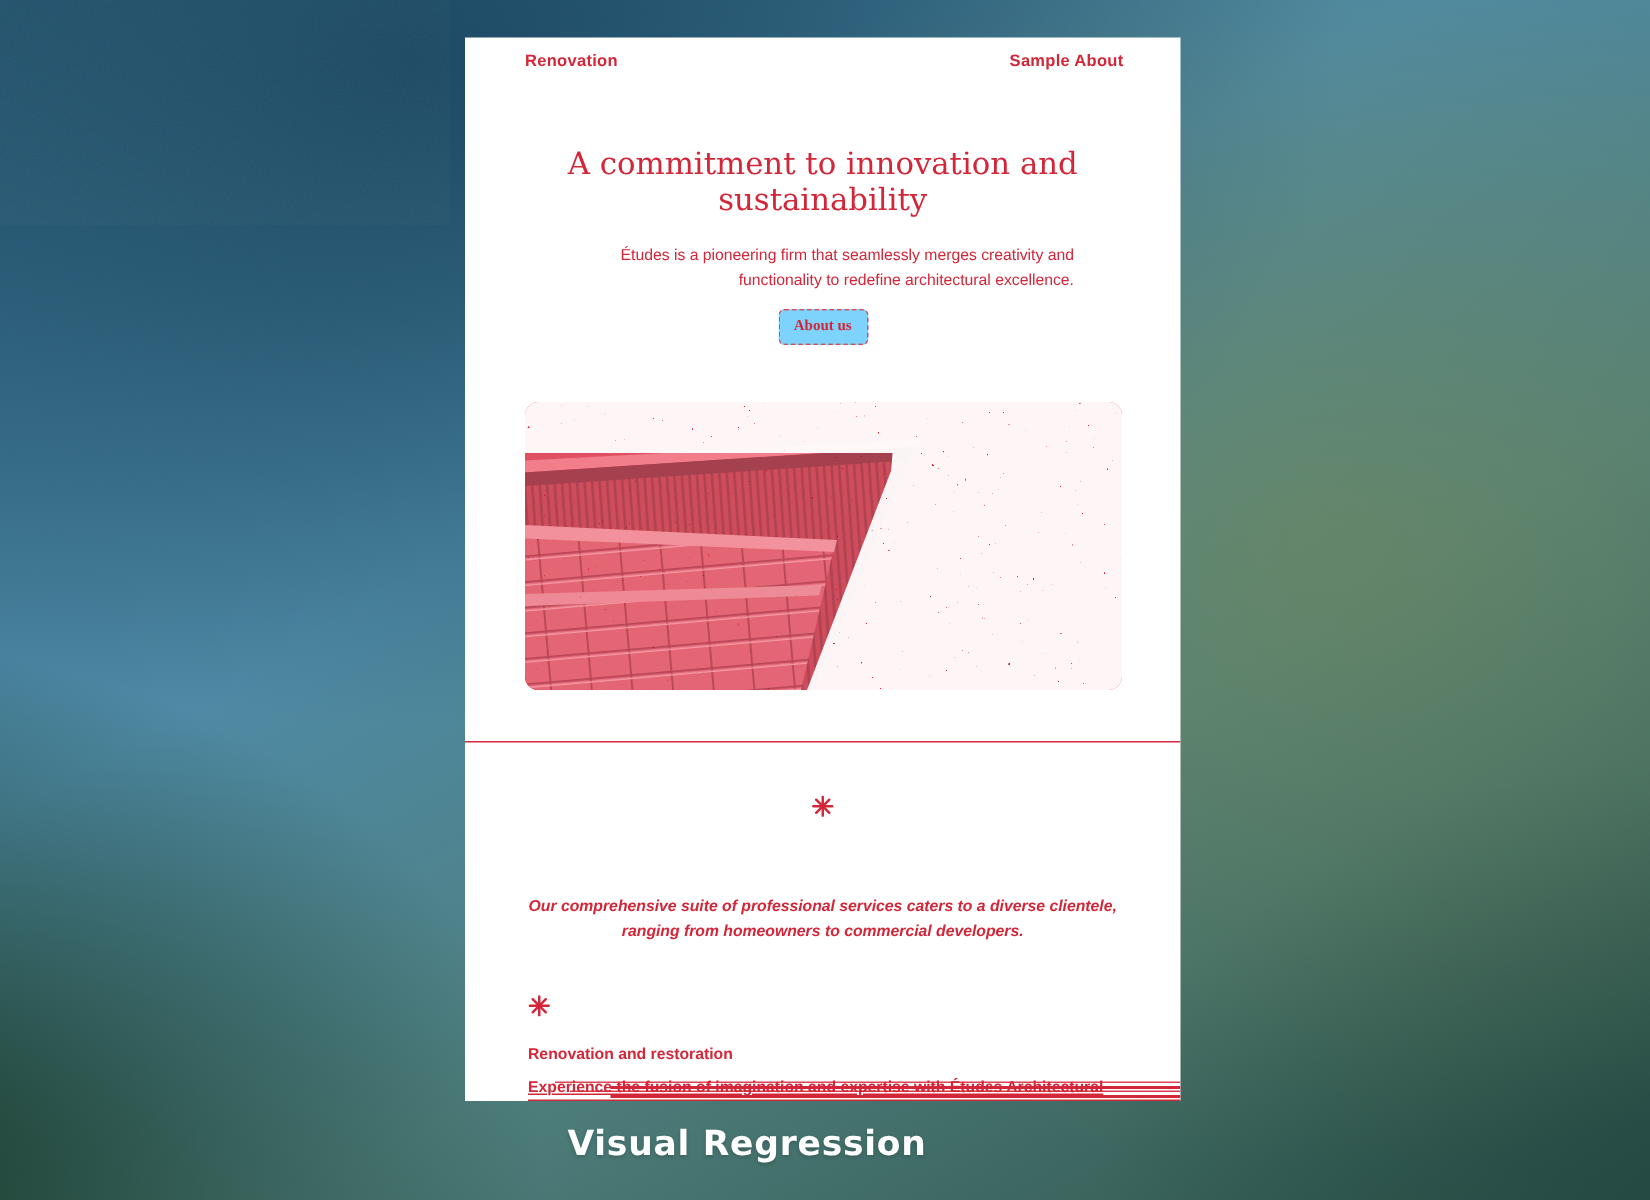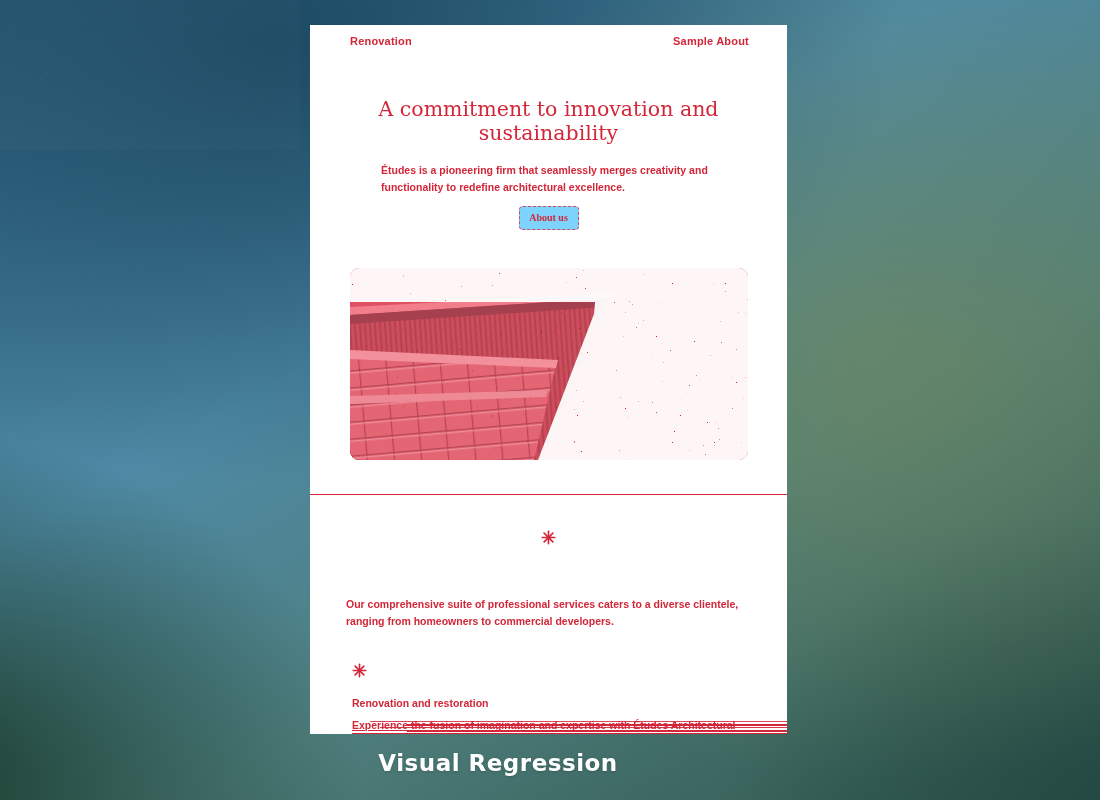--- a/index.html
+++ b/index.html
@@ -30,21 +30,21 @@
   .card-header a{color:#d32638;text-decoration:none;cursor:pointer;}
 
   .hero-heading{
     position:absolute;top:73px;left:0;right:0;margin:0 auto;width:360px;
     font-family:"DejaVu Serif", serif;font-weight:normal;
     font-size:20.5px;line-height:1.16;text-align:center;
     text-shadow:0 0 1px rgba(255,255,255,.35);
   }
   .hero-desc{
     position:absolute;top:137px;left:0;right:0;margin:0 auto;width:335px;
-    font-size:10.5px;font-weight:bold;line-height:1.65;text-align:left;
+    font-size:10.5px;font-weight:normal;line-height:1.65;text-align:right;
   }
   .about-btn{
     position:absolute;top:181px;left:0;right:0;margin:0 auto;
     width:60px;height:24px;display:block;
     background:#7dd3fc;border:1px dashed #d54a58;border-radius:4px;
     font-family:Liberation Serif, serif;
     font-size:10px;font-weight:bold;color:#d32638;cursor:pointer;
     padding:0;line-height:22px;text-align:center;
   }
 
@@ -64,21 +64,21 @@
   .sparkle-left{position:absolute;top:638px;left:42px;}
 
   .services-heading{
     position:absolute;top:538px;left:0;right:0;margin:0;
     font-family:"DejaVu Serif", serif;font-weight:normal;
     font-size:18.5px;text-align:center;
     text-shadow:0 0 1px rgba(255,255,255,.35);
   }
   .services-desc{
     position:absolute;top:571px;left:0;right:0;margin:0 auto;width:405px;
-    font-size:10.5px;font-weight:bold;line-height:1.6;
+    font-size:10.5px;font-weight:bold;line-height:1.6;text-align:center;font-style:italic;
   }
 
   .feature-title{
     position:absolute;top:672px;left:42px;margin:0;
     font-size:10.5px;font-weight:bold;
   }
   .glitch{
     position:absolute;top:694px;left:42px;right:0;height:16px;
     font-size:10.5px;font-weight:bold;white-space:nowrap;
   }

